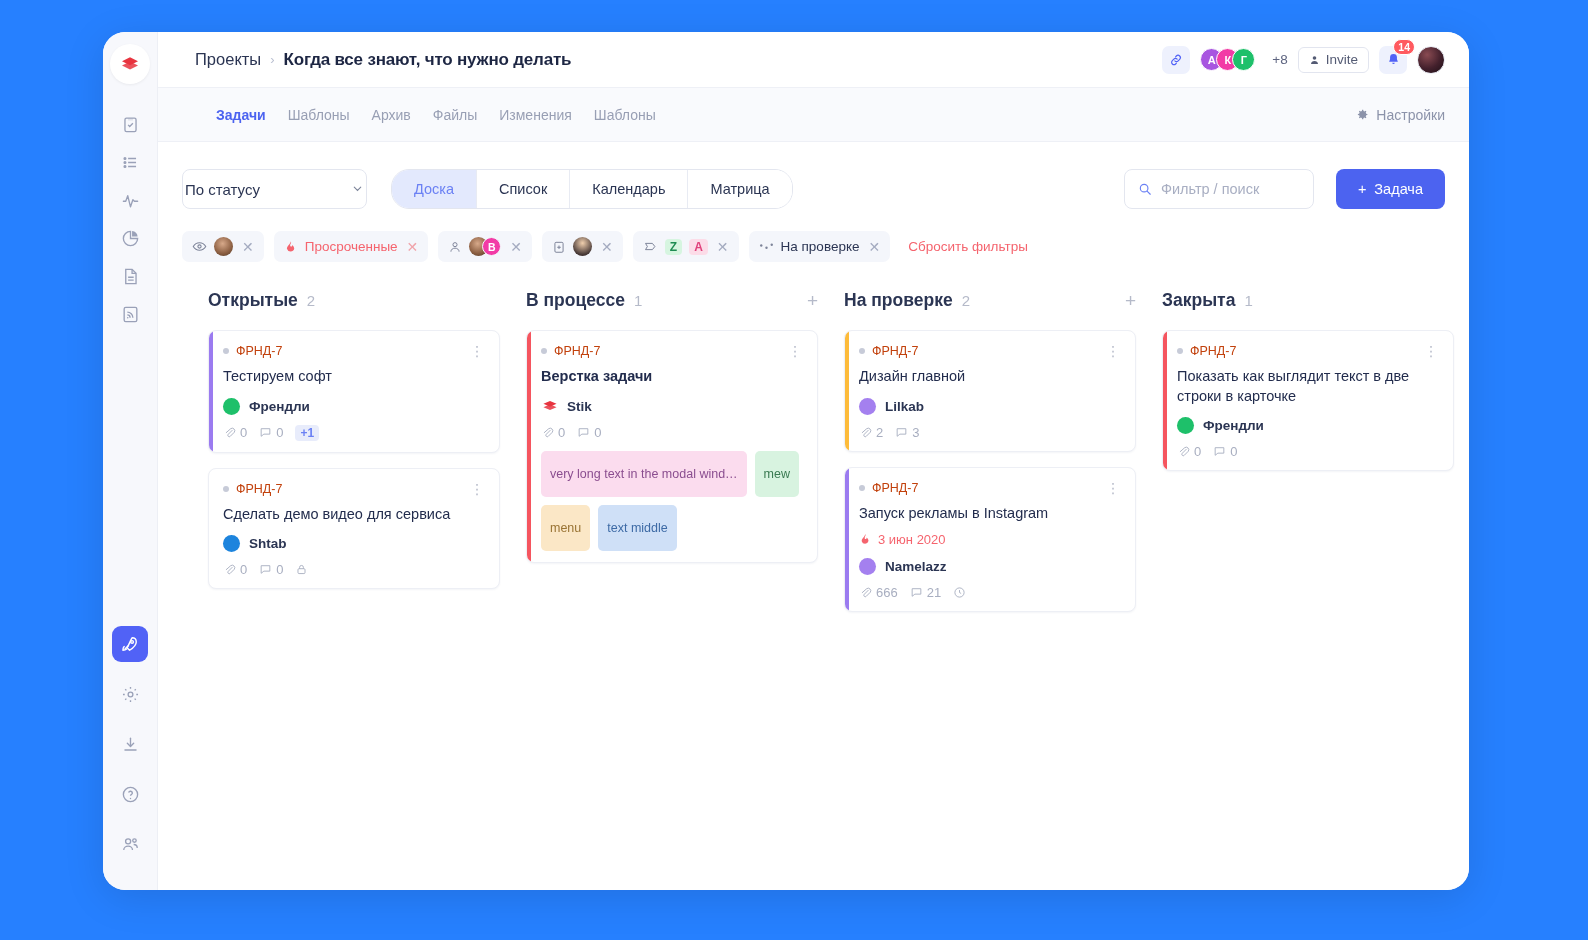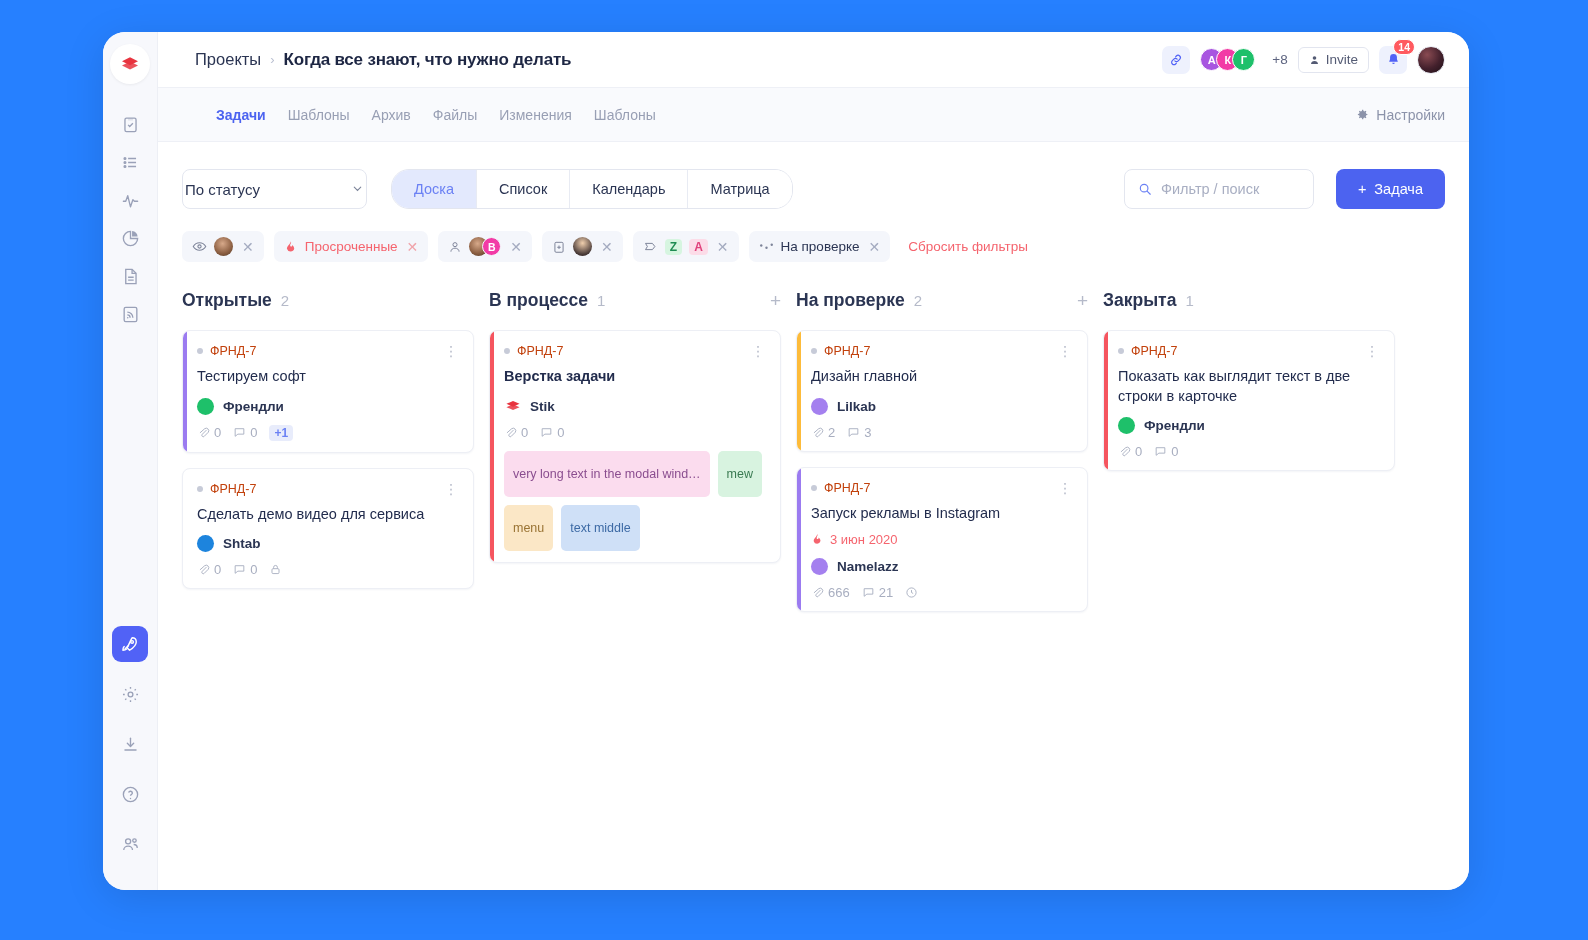--- a/index.html
+++ b/index.html
@@ -163,21 +163,21 @@
     width: 19px; height: 19px; border-radius: 50%;
     display: flex; align-items: center; justify-content: center;
     color: #fff; font-size: 10.5px; font-weight: bold;
   }
   .chip-av.photo1 { background: radial-gradient(circle at 45% 35%, #d7a98a 0%, #8c5f42 60%, #4c3524 100%); }
   .chip-av.photo2 { background: radial-gradient(circle at 50% 32%, #f0cfae 0%, #4a3b38 70%, #241a1a 100%); }
   .tagmini { font-size: 12px; font-weight: bold; padding: 1px 5px; border-radius: 4px; }
   .reset-filters { font-size: 13.5px; color: #f5646e; margin-left: 8px; cursor: pointer; }
 
   
-  .columns { display: flex; gap: 15px; margin-top: 28px; align-items: flex-start; }
+  .columns { display: flex; gap: 26px; margin-top: 28px; align-items: flex-start; margin-left: 26px; }
   .col { width: 292px; flex: 0 0 292px; }
   .col-head { display: flex; align-items: center; margin-bottom: 19px; }
   .col-title { font-size: 17.5px; font-weight: bold; color: #2b3553; }
   .col-count { font-size: 15px; color: #b5bac9; margin-left: 9px; }
   .col-add { margin-left: auto; color: #b5bac9; font-size: 19px; cursor: pointer; line-height: 1; }
 
   .card {
     background: #fff; border: 1px solid #edeff5; border-radius: 8px;
     padding: 13px 14px 11px 14px; margin-bottom: 15px;
     box-shadow: 0 1px 2px rgba(25,40,90,.05);

